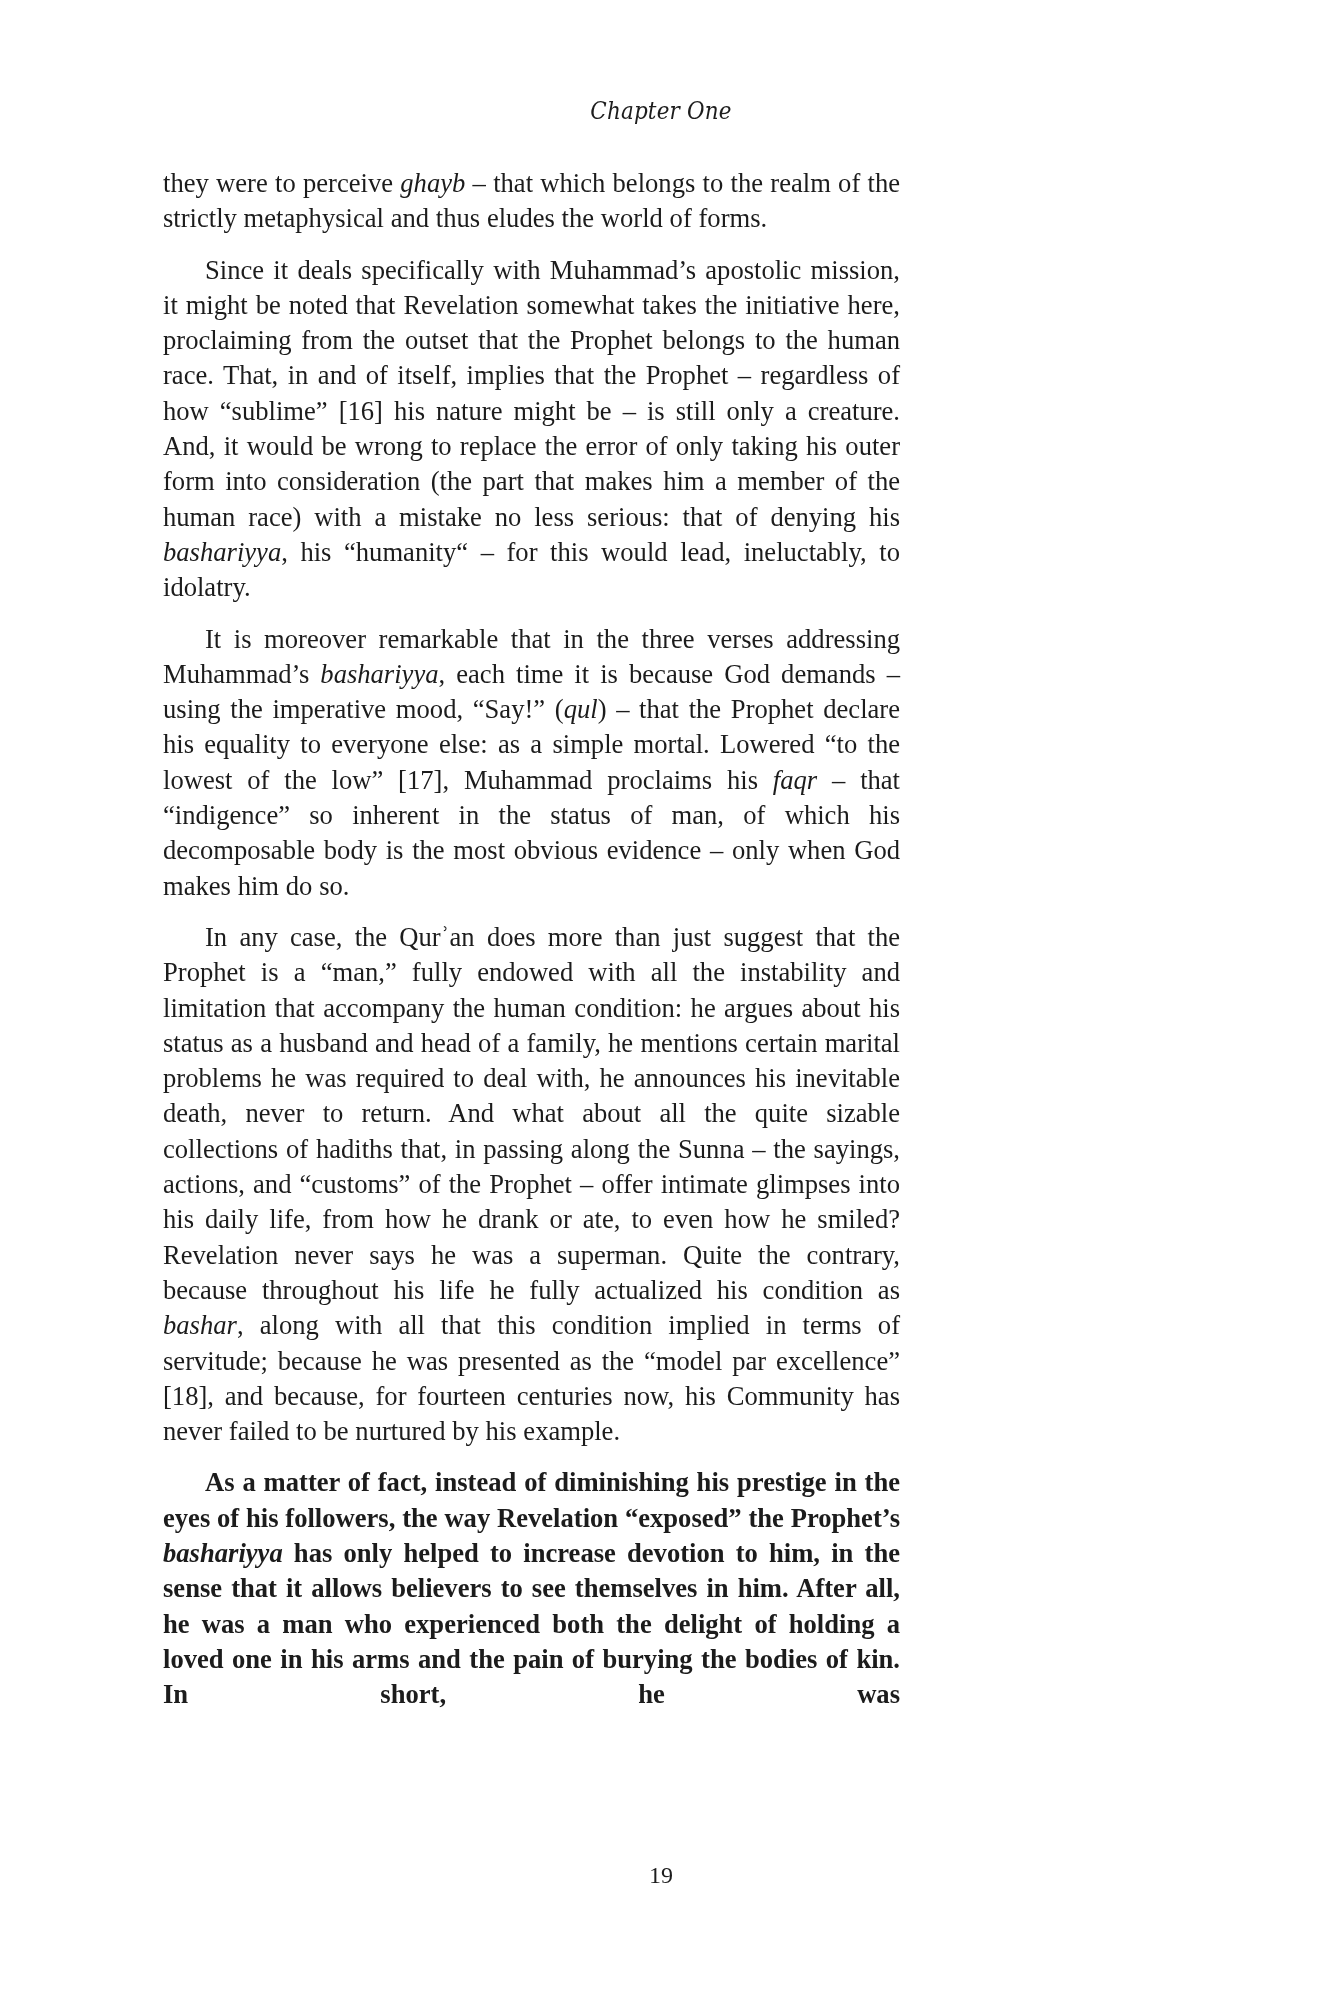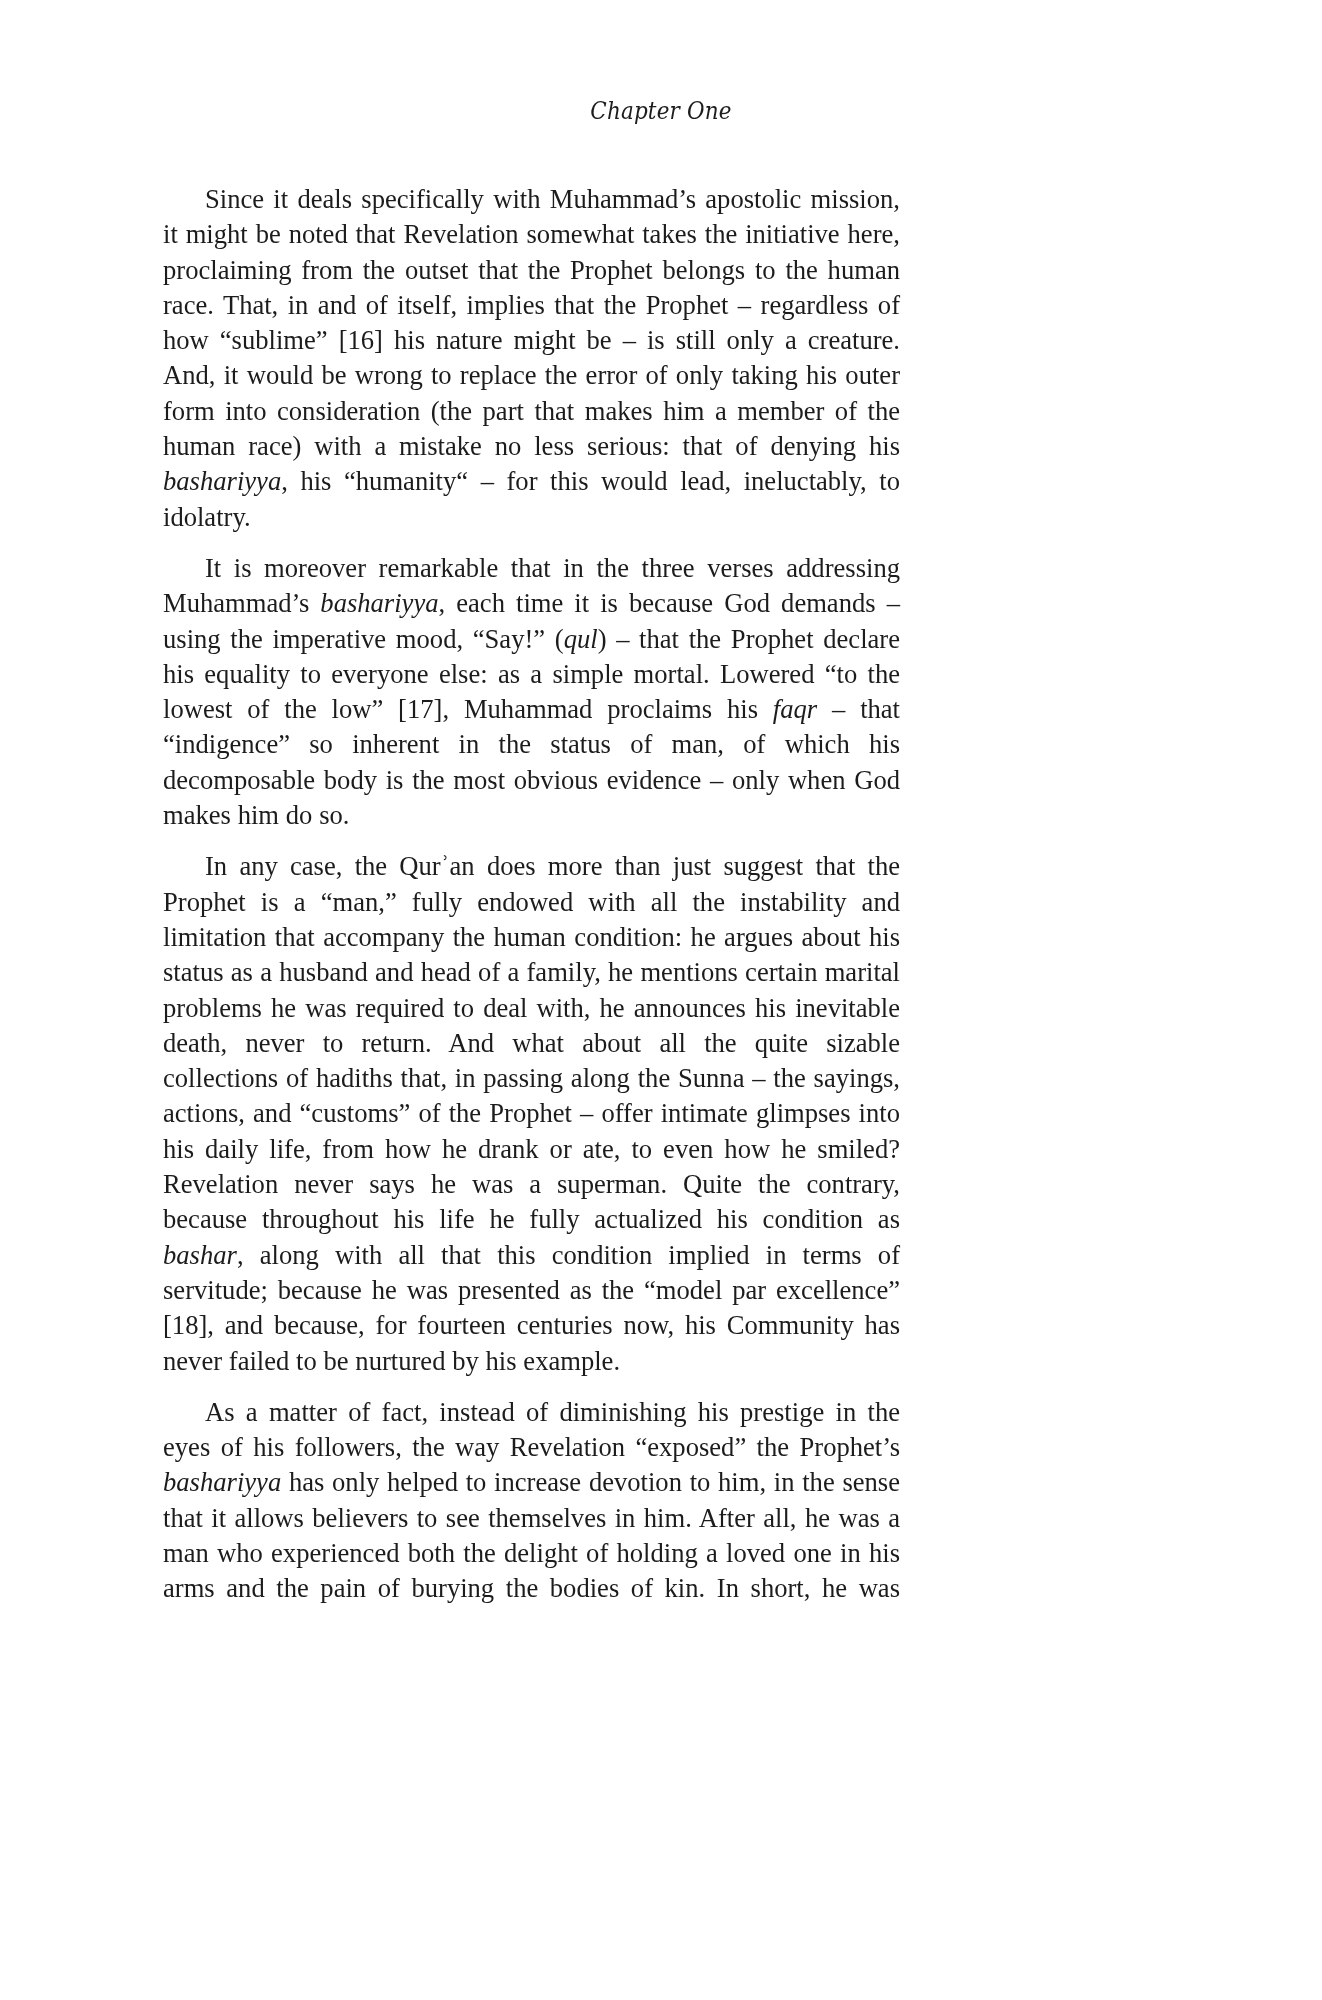--- a/index.html
+++ b/index.html
@@ -61,20 +61,21 @@
     margin: 0;
     text-align: justify;
     text-indent: 0;
   }
   .text-block p.indent {
     text-indent: 42px;
     margin-top: 16px;
   }
   .text-block p:last-child {
     text-align: justify;
+    font-weight: bold;
   }
 
   
   .text-block p.flush-last {
     text-align-last: justify;
   }
 
   i, .it {
     font-style: italic;
   }
@@ -93,25 +94,27 @@
 </style>
 </head>
 <body>
 
 <div class="page">
 
   <div class="running-head">Chapter One</div>
 
   <div class="text-block">
 
+    <p><span>they were to perceive </span><i>ghayb</i><span> – that which belongs to the realm of the strictly metaphysical and thus eludes the world of forms.</span></p>
 
     <p class="indent"><span>Since it deals specifically with Muhammad’s apostolic mission, it might be noted that Revelation somewhat takes the initiative here, proclaiming from the outset that the Prophet belongs to the human race. That, in and of itself, implies that the Prophet – re­gardless of how “sublime” </span><span>[16]</span><span> his nature might be – is still only a creature. And, it would be wrong to replace the error of only tak­ing his outer form into consideration (the part that makes him a member of the human race) with a mistake no less serious: that of denying his </span><i>bashariyya</i><span>, his “humanity“ – for this would lead, ineluctably, to idolatry.</span></p>
 
     <p class="indent"><span>It is moreover remarkable that in the three verses addressing Muhammad’s </span><i>bashariyya</i><span>, each time it is because God demands – us­ing the imperative mood, “Say!” (</span><i>qul</i><span>) – that the Prophet declare his equality to everyone else: as a simple mortal. Lowered “to the lowest of the low” </span><span>[17]</span><span>, Muhammad proclaims his </span><i>faqr</i><span> – that “indigence” so inherent in the status of man, of which his decomposable body is the most obvious evidence – only when God makes him do so.</span></p>
 
     <p class="indent"><span>In any case, the Qurʾan does more than just suggest that the Prophet is a “man,” fully endowed with all the instability and limitation that accompany the human condition: he argues about his status as a husband and head of a family, he mentions certain marital problems he was required to deal with, he announces his inevitable death, never to return. And what about all the quite siz­able collections of hadiths that, in passing along the Sunna – the sayings, actions, and “customs” of the Prophet – offer intimate glimpses into his daily life, from how he drank or ate, to even how he smiled? Revelation never says he was a superman. Quite the contrary, because throughout his life he fully actualized his condi­tion as </span><i>bashar</i><span>, along with all that this condition implied in terms of servitude; because he was presented as the “model par excellence” </span><span>[18]</span><span>, and because, for fourteen centuries now, his Community has never failed to be nurtured by his example.</span></p>
 
     <p class="indent flush-last"><span>As a matter of fact, instead of diminishing his prestige in the eyes of his followers, the way Revelation “exposed” the Prophet’s </span><i>bashariyya</i><span> has only helped to increase devotion to him, in the sense that it allows believers to see themselves in him. After all, he was a man who experienced both the delight of holding a loved one in his arms and the pain of burying the bodies of kin. In short, he was</span></p>
 
   </div>
 
+  <div class="folio">19</div>
 
 </div>
 
 </body></html>

